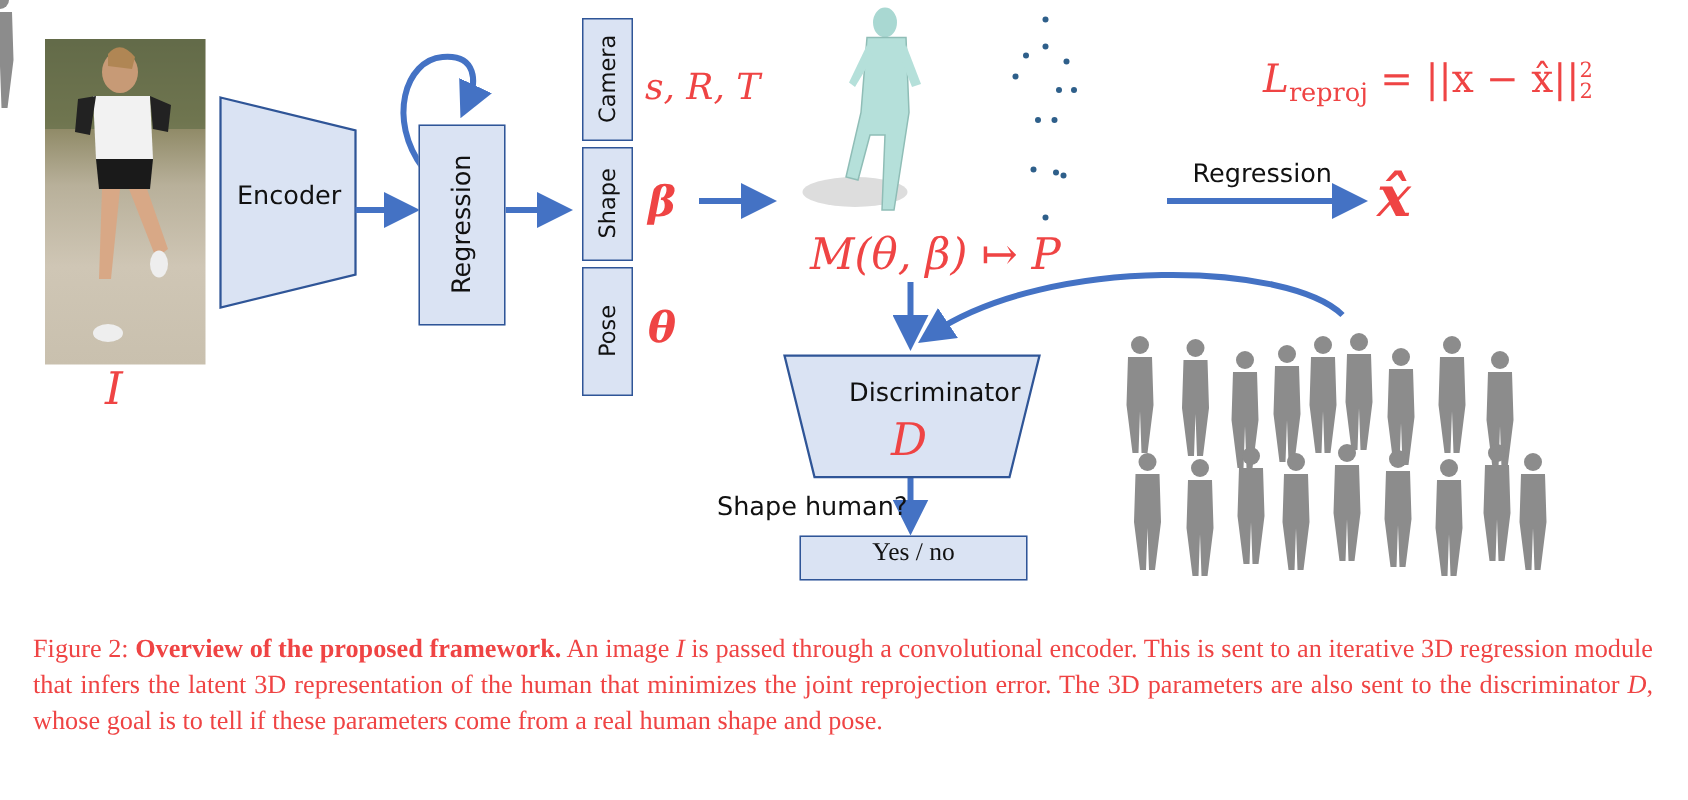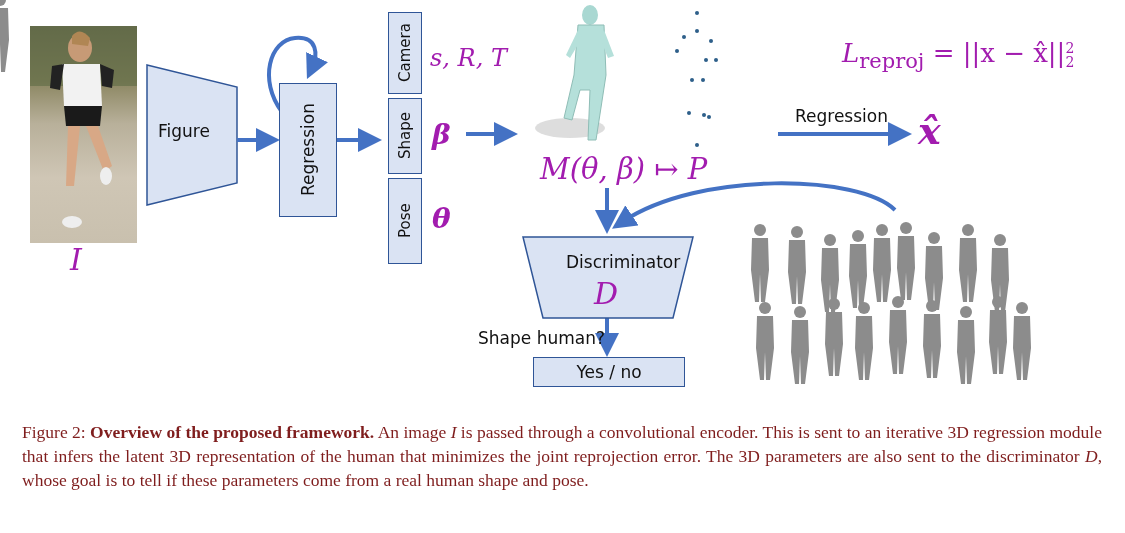--- a/index.html
+++ b/index.html
@@ -1,22 +1,22 @@
 <!DOCTYPE html>
 <html><head>
 <meta charset="utf-8">
 <style>
   html, body { margin:0; padding:0; background:#ffffff; }
   body { width:1125px; height:533px; position:relative; overflow:hidden; font-family:"DejaVu Sans", sans-serif; color:#000; }
   .abs { position:absolute; }
   .box { background:#dae3f3; border:1.5px solid #2f5597; box-sizing:border-box; }
   .label { font-family:"DejaVu Sans", sans-serif; font-size:17px; color:#111; }
-  .math { font-family:"DejaVu Serif", serif; font-style:italic; color:#a21caf; }
+  .math { font-family:"DejaVu Serif", serif; font-style:italic; color:#ef4444; }
   .vert { writing-mode:vertical-rl; transform:rotate(180deg); display:flex; align-items:center; justify-content:center; }
-  .caption { font-family:"Liberation Serif", serif; font-size:17.5px; line-height:24px; color:#7f1d1d; }
+  .caption { font-family:"Liberation Serif", serif; font-size:17.5px; line-height:24px; color:#ef4444; }
 </style>
 </head>
 <body>
 
 <div class="abs" style="left:30px;top:26px;width:107px;height:217px;overflow:hidden;background:linear-gradient(180deg,#6b6b50 0%,#8a8560 25%,#b8b09a 45%,#cfc6b5 70%,#c9c0ae 100%);">
   <svg width="107" height="217" viewBox="0 0 107 217">
     <rect x="0" y="0" width="107" height="60" fill="#5d6a45" opacity="0.6"></rect>
     <ellipse cx="50" cy="22" rx="12" ry="14" fill="#c79a76"></ellipse>
     <path d="M42 10 Q50 0 60 12 L58 20 L42 18 Z" fill="#b08654"></path>
     <path d="M32 38 L70 38 L72 80 L34 80 Z" fill="#f2f2f2"></path>
@@ -94,21 +94,21 @@
       <use href="#fig" x="834" y="304"></use>
     <use href="#fig" x="864" y="308"></use>
       <use href="#fig" x="898" y="302"></use>
       <use href="#fig" x="932" y="306"></use>
     <use href="#fig" x="966" y="312"></use>
       <use href="#fig" x="998" y="302"></use>
       <use href="#fig" x="1022" y="308"></use>
   </g>
 </svg>
 
-<div class="abs label" style="left:158px;top:121px;">Figure</div>
+<div class="abs label" style="left:158px;top:121px;">Encoder</div>
 
 <div class="abs box vert label" style="left:279px;top:83px;width:58px;height:134px;">
   <span>Regression</span>
 </div>
 
 <div class="abs box vert label" style="left:388px;top:12px;width:34px;height:82px;font-size:15px;">
   <span>Camera</span>
 </div>
 <div class="abs box vert label" style="left:388px;top:98px;width:34px;height:76px;font-size:15px;">
   <span>Shape</span>
@@ -117,34 +117,34 @@
   <span>Pose</span>
 </div>
 
 <div class="abs math" style="left:430px;top:44px;font-size:24px;">s, R, T</div>
 <div class="abs math" style="left:432px;top:118px;font-size:28px;font-weight:bold;">β</div>
 <div class="abs math" style="left:432px;top:202px;font-size:28px;font-weight:bold;">θ</div>
 
 <div class="abs math" style="left:540px;top:152px;font-size:29px;">M(θ, β) ↦ P</div>
 
 <div class="abs math" style="left:842px;top:38px;font-size:26px;white-space:nowrap;">
-  <span>L</span><sub style="font-style:normal;font-size:21px;">reproj</sub>
+  <span>L</span><sub style="font-style:normal;font-size:17px;">reproj</sub>
   <span style="font-style:normal;">= ||x − x̂||</span><span style="display:inline-flex;flex-direction:column;font-style:normal;font-size:14px;line-height:14px;vertical-align:middle;">
       <span>2</span>
       <span>2</span>
     </span>
 </div>
 
 <div class="abs label" style="left:795px;top:106px;">Regression</div>
 <div class="abs math" style="left:918px;top:108px;font-size:38px;font-weight:bold;">x̂</div>
 
 <div class="abs label" style="left:566px;top:252px;">Discriminator</div>
 <div class="abs math" style="left:594px;top:276px;font-size:30px;">D</div>
 
 <div class="abs label" style="left:478px;top:328px;">Shape human?</div>
 
-<div class="abs box label" style="left:533px;top:357px;width:152px;height:30px;display:flex;align-items:center;justify-content:center;">
+<div class="abs box label" style="left:533px;top:357px;width:152px;height:30px;display:flex;justify-content:center;font-family:Liberation Serif, serif;">
   <span>Yes / no</span>
 </div>
 
 <div class="abs caption" style="left:22px;top:420px;width:1080px;text-align:justify;">
   <span>Figure 2: </span><b>Overview of the proposed framework.</b><span> An image </span><i>I</i><span> is passed through a convolutional encoder. This is sent to an iterative 3D regression module that infers the latent 3D representation of the human that minimizes the joint reprojection error. The 3D parameters are also sent to the discriminator </span><i>D</i><span>, whose goal is to tell if these parameters come from a real human shape and pose.</span>
 </div>
 
 </body></html>

